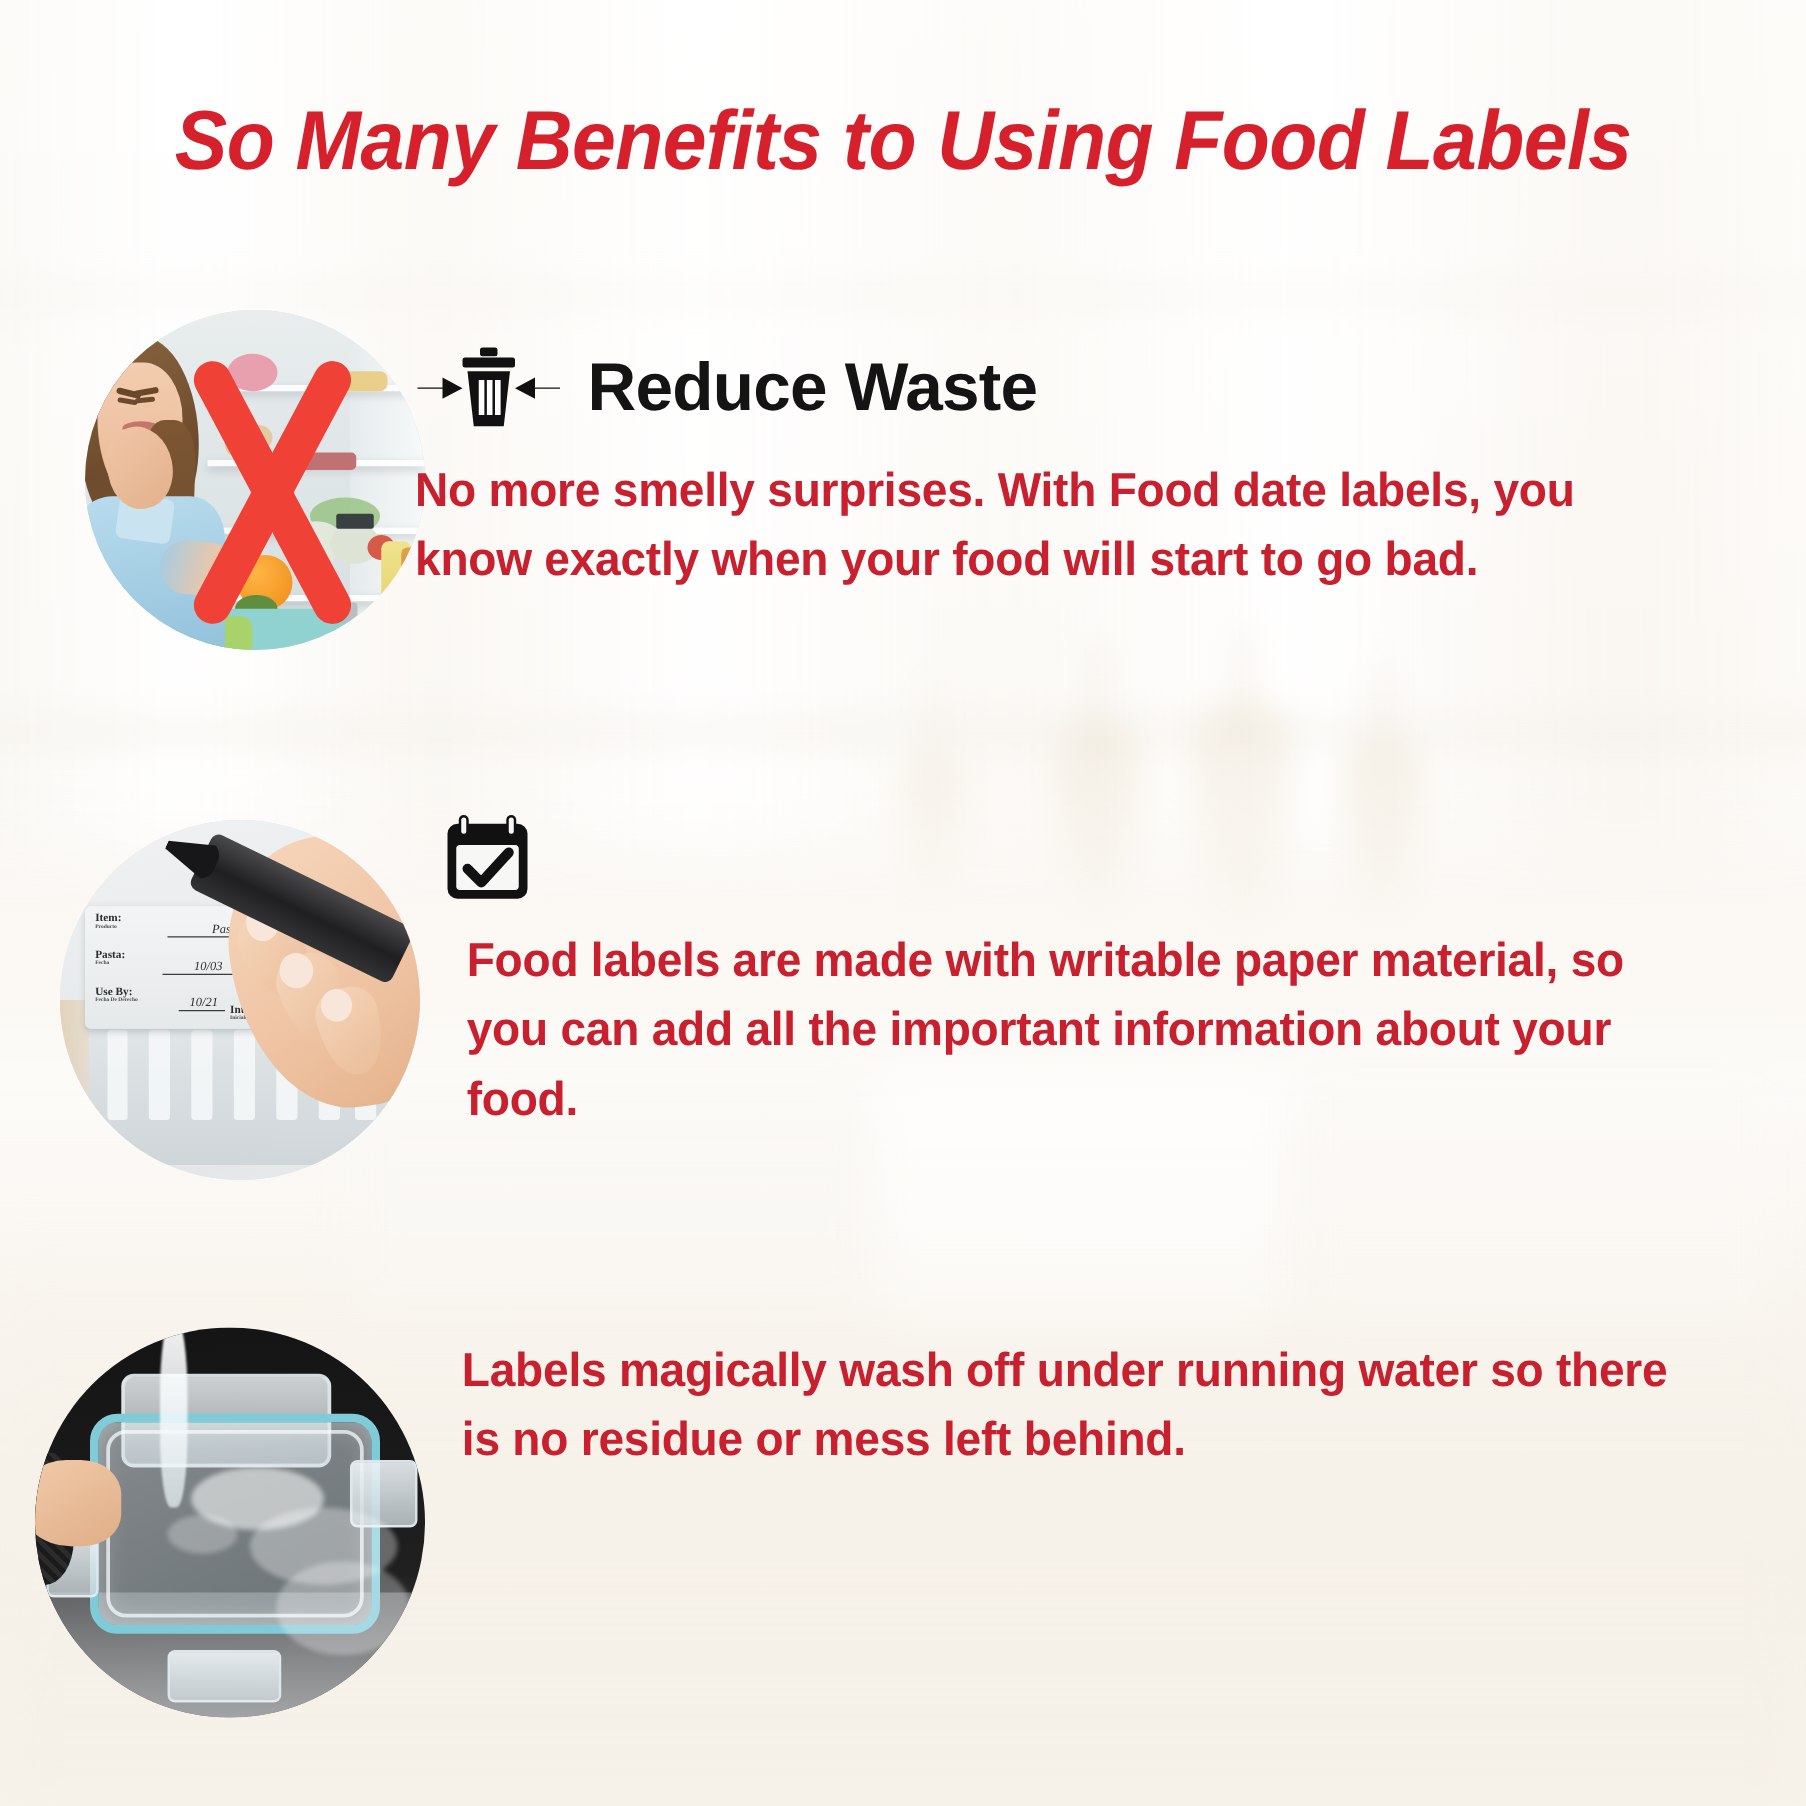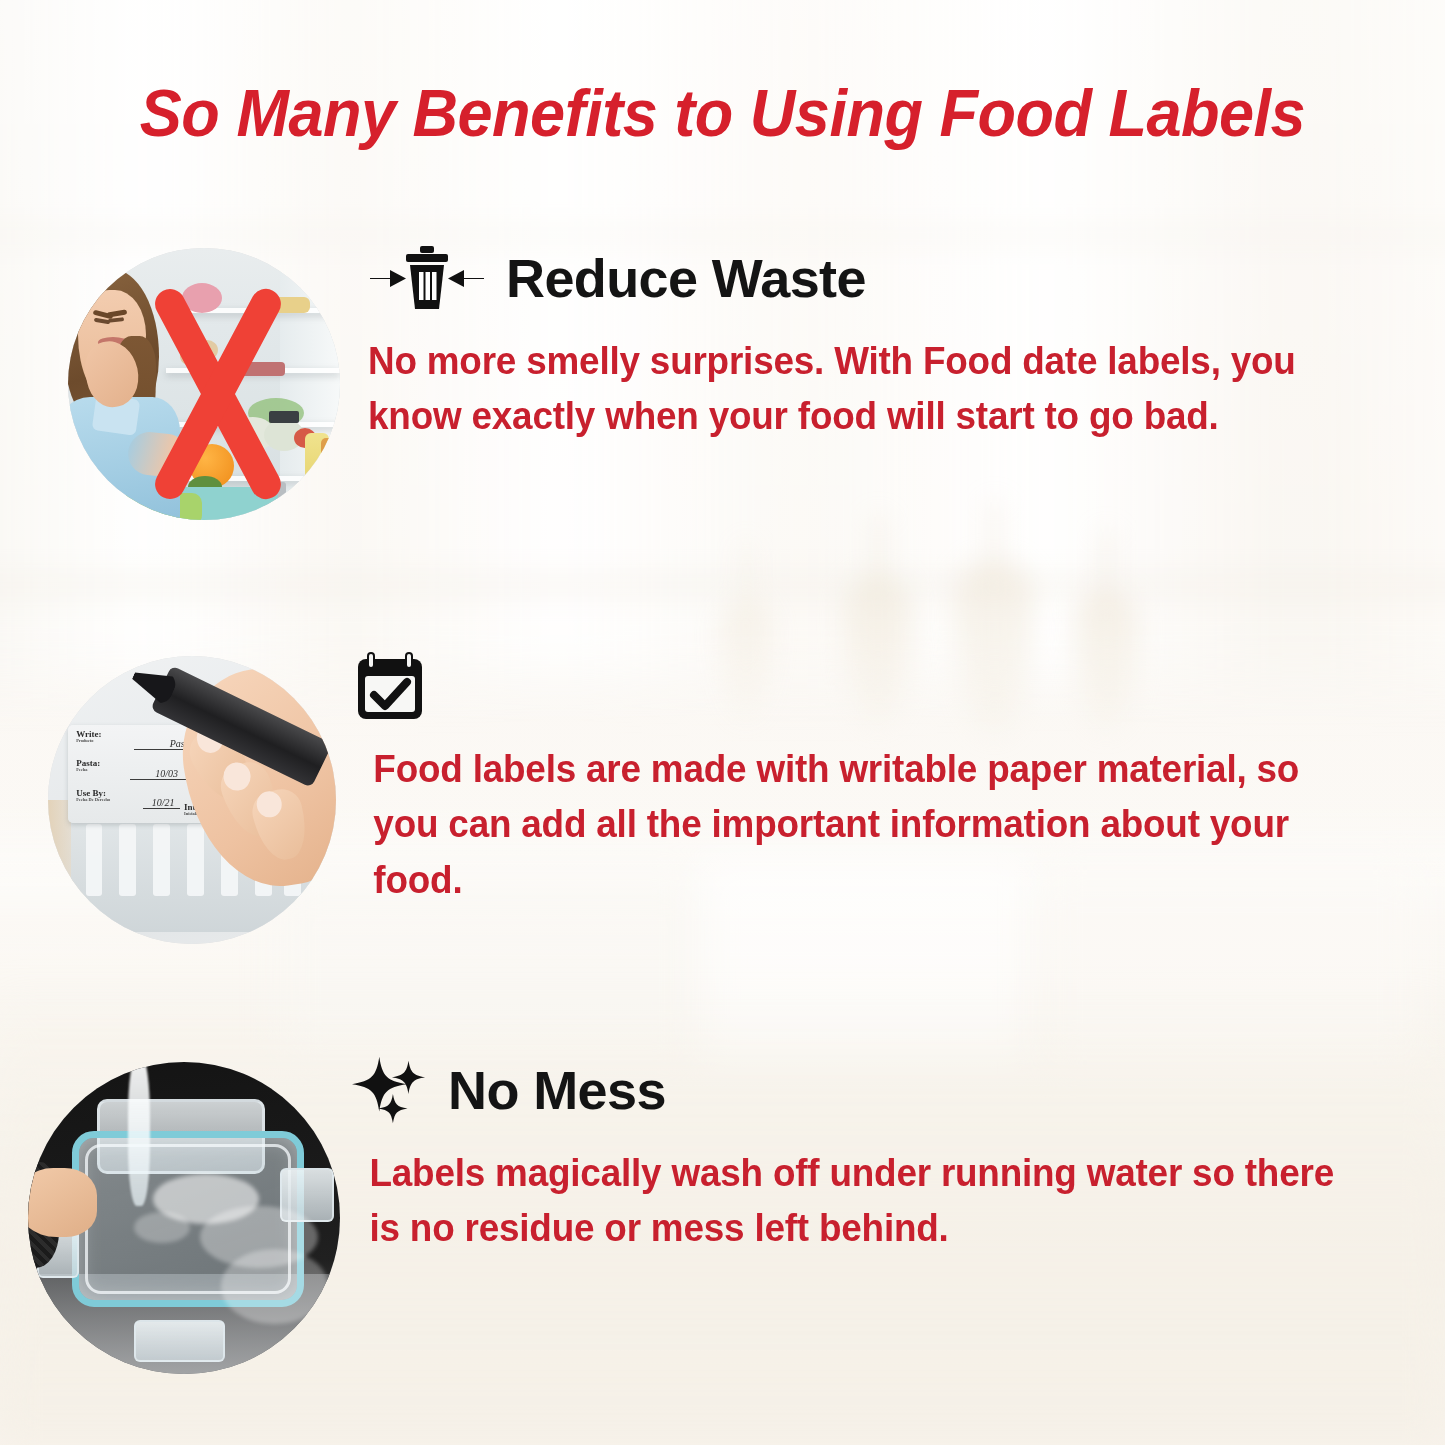--- a/index.html
+++ b/index.html
@@ -467,21 +467,21 @@
     margin-top: 18px;
     font-family: "Liberation Sans Narrow", "Liberation Sans", sans-serif;
     font-size: 38px;
     line-height: 1.46;
     font-weight: bold;
     color: #C8202E;
     letter-spacing: -0.2px;
     transform: scaleX(0.97);
     transform-origin: left center;
   }
-  .c1 .copy { left: 368px; width: 1058px; }
+  .c1 .copy { left: 332px; width: 1058px; margin-top: 32px; }
   .c2 .copy { left: 352px; width: 1040px; }
   .c3 .copy { left: 352px; width: 1020px; }
   .c2 .body-text { padding-left: 22px; }
   .c3 .body-text { padding-left: 18px; }
 </style>
 </head>
 <body>
 
 <div id="page">
 
@@ -603,21 +603,21 @@
             <div class="lbl-rib" style="left:34%"></div>
             <div class="lbl-rib" style="left:48%"></div>
             <div class="lbl-rib" style="left:62%"></div>
             <div class="lbl-rib" style="left:76%"></div>
             <div class="lbl-rib" style="left:88%"></div>
           </div>
 
           <div class="sticker">
             <div class="st-row">
               <div>
-                <div class="st-lbl">Write:</div>
+                <div class="st-lbl">Item:</div>
                 <div class="st-sub">Producto</div>
               </div>
               <div class="st-line" style="left:32%; right:3%"></div>
               <div class="st-val" style="left:52%">Pasta</div>
             </div>
             <div class="st-row">
               <div>
                 <div class="st-lbl">Pasta:</div>
                 <div class="st-sub">Fecha</div>
               </div>
@@ -688,28 +688,18 @@
           <div class="splash sp1"></div>
           <div class="splash sp2"></div>
           <div class="splash sp3"></div>
           <div class="splash sp4"></div>
           <div class="sleeve"></div>
           <div class="hand3"></div>
         </div>
       </div>
 
       <div class="copy">
-        <div class="head-row">
-          <div class="icon-box">
-            <svg width="78" height="80" viewBox="0 0 78 80" aria-hidden="true">
-              <path d="M22 6 C25 26, 30 31, 50 34 C30 37, 25 42, 22 62 C19 42, 14 37, -6 34 C14 31, 19 26, 22 6 Z" transform="translate(6,0)" fill="#111"></path>
-              <path d="M58 10 C60 22, 63 25, 75 27 C63 29, 60 32, 58 44 C56 32, 53 29, 41 27 C53 25, 56 22, 58 10 Z" fill="#111"></path>
-              <path d="M42 44 C44 55, 46 57, 57 59 C46 61, 44 63, 42 74 C40 63, 38 61, 27 59 C38 57, 40 55, 42 44 Z" fill="#111"></path>
-            </svg>
-          </div>
-          <div class="head-text">No Mess</div>
-        </div>
         <div class="body-text">Labels magically wash off under running water so there is no residue or mess left behind.</div>
       </div>
     </div>
 
   </div>
 </div>
 
 </body></html>

